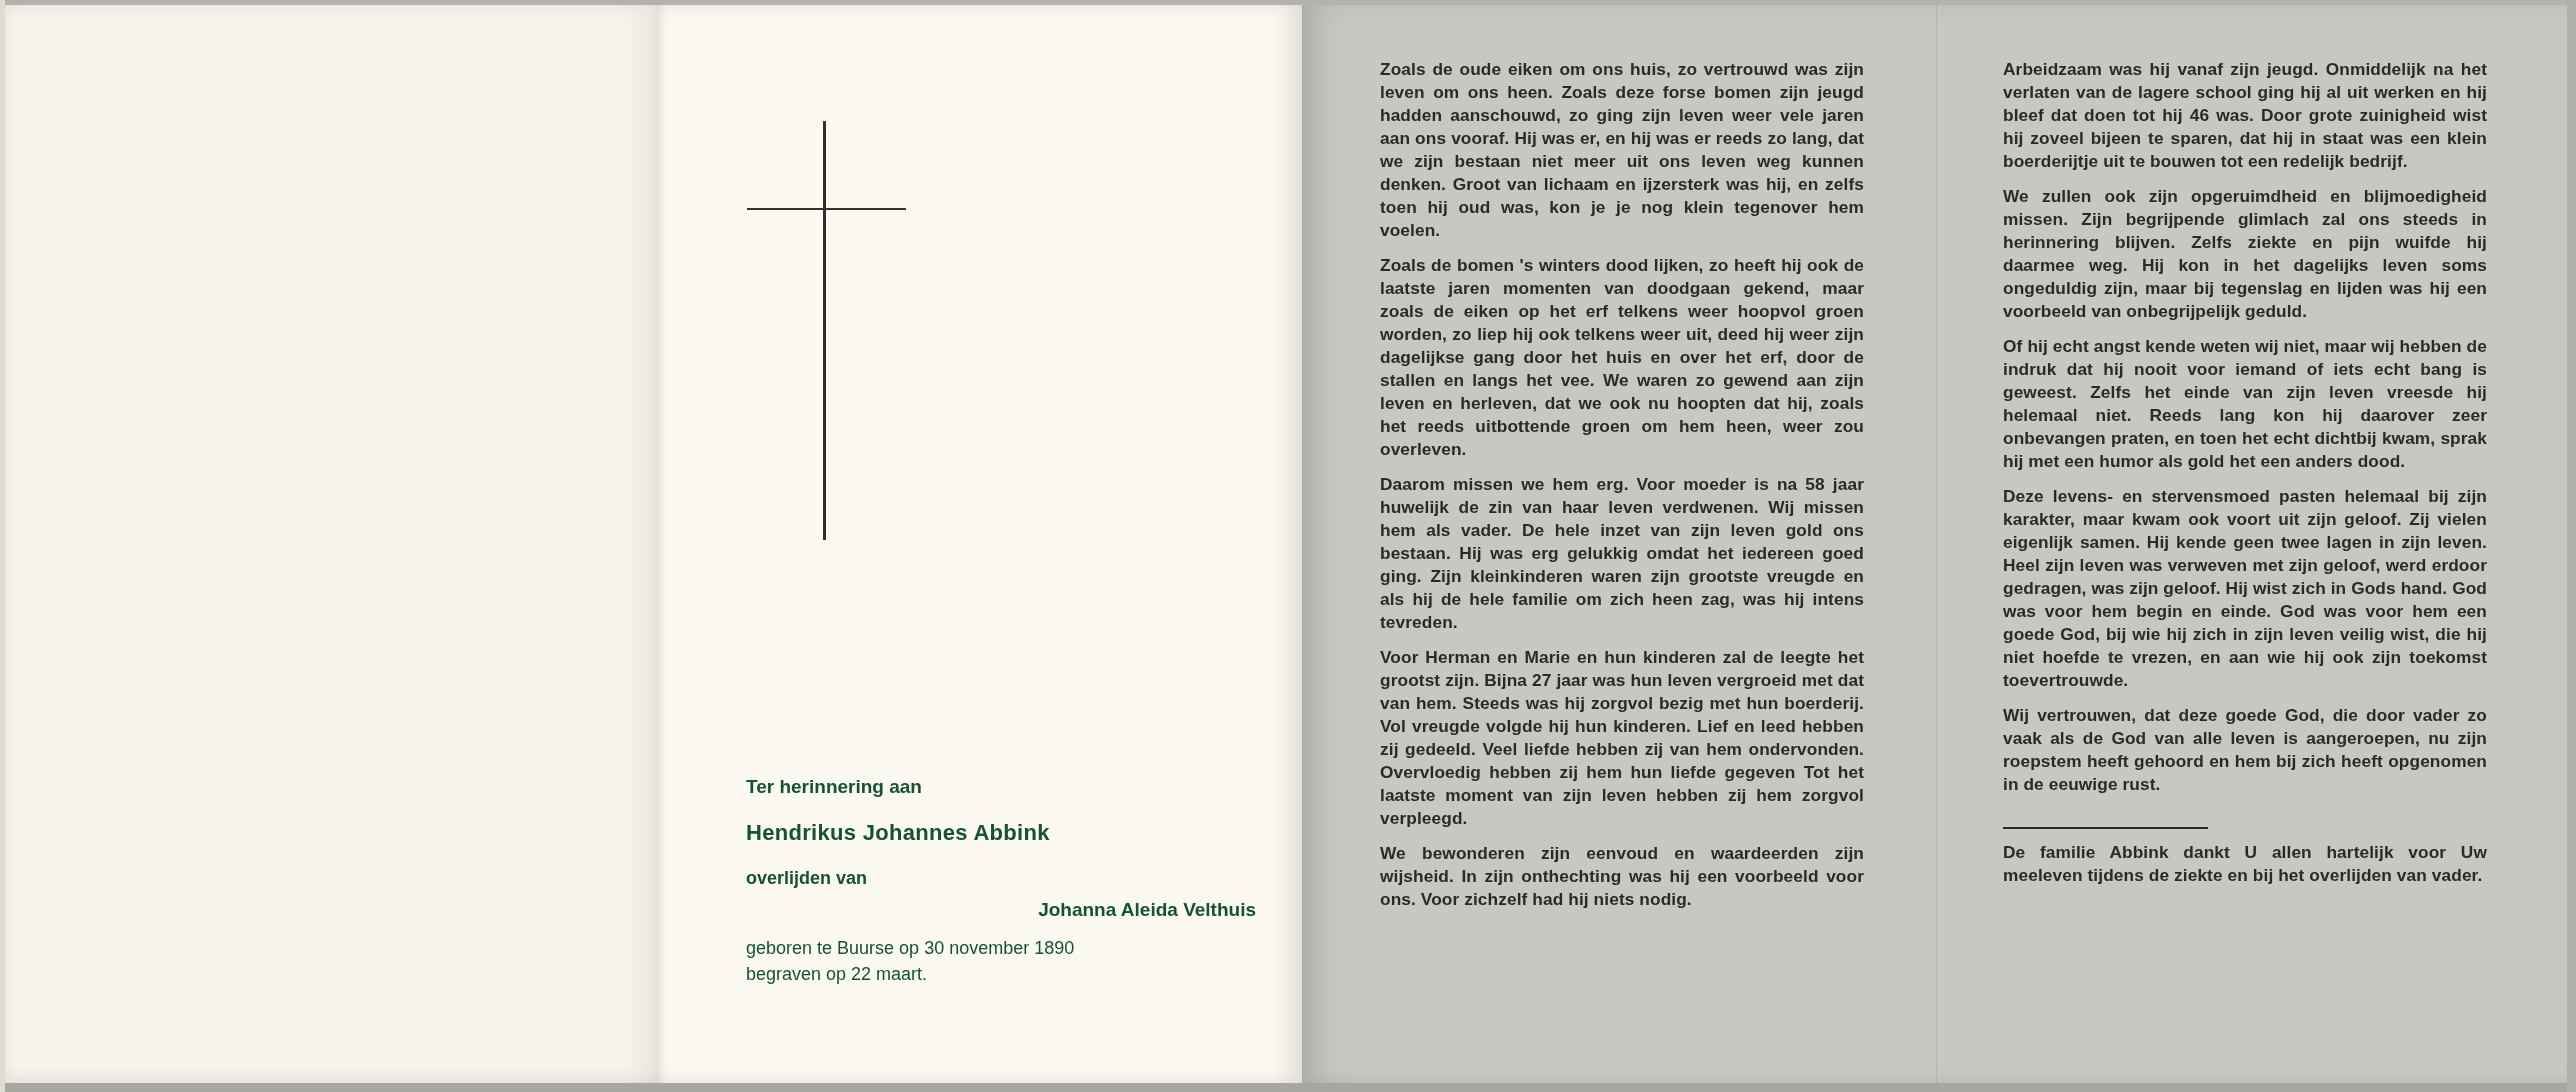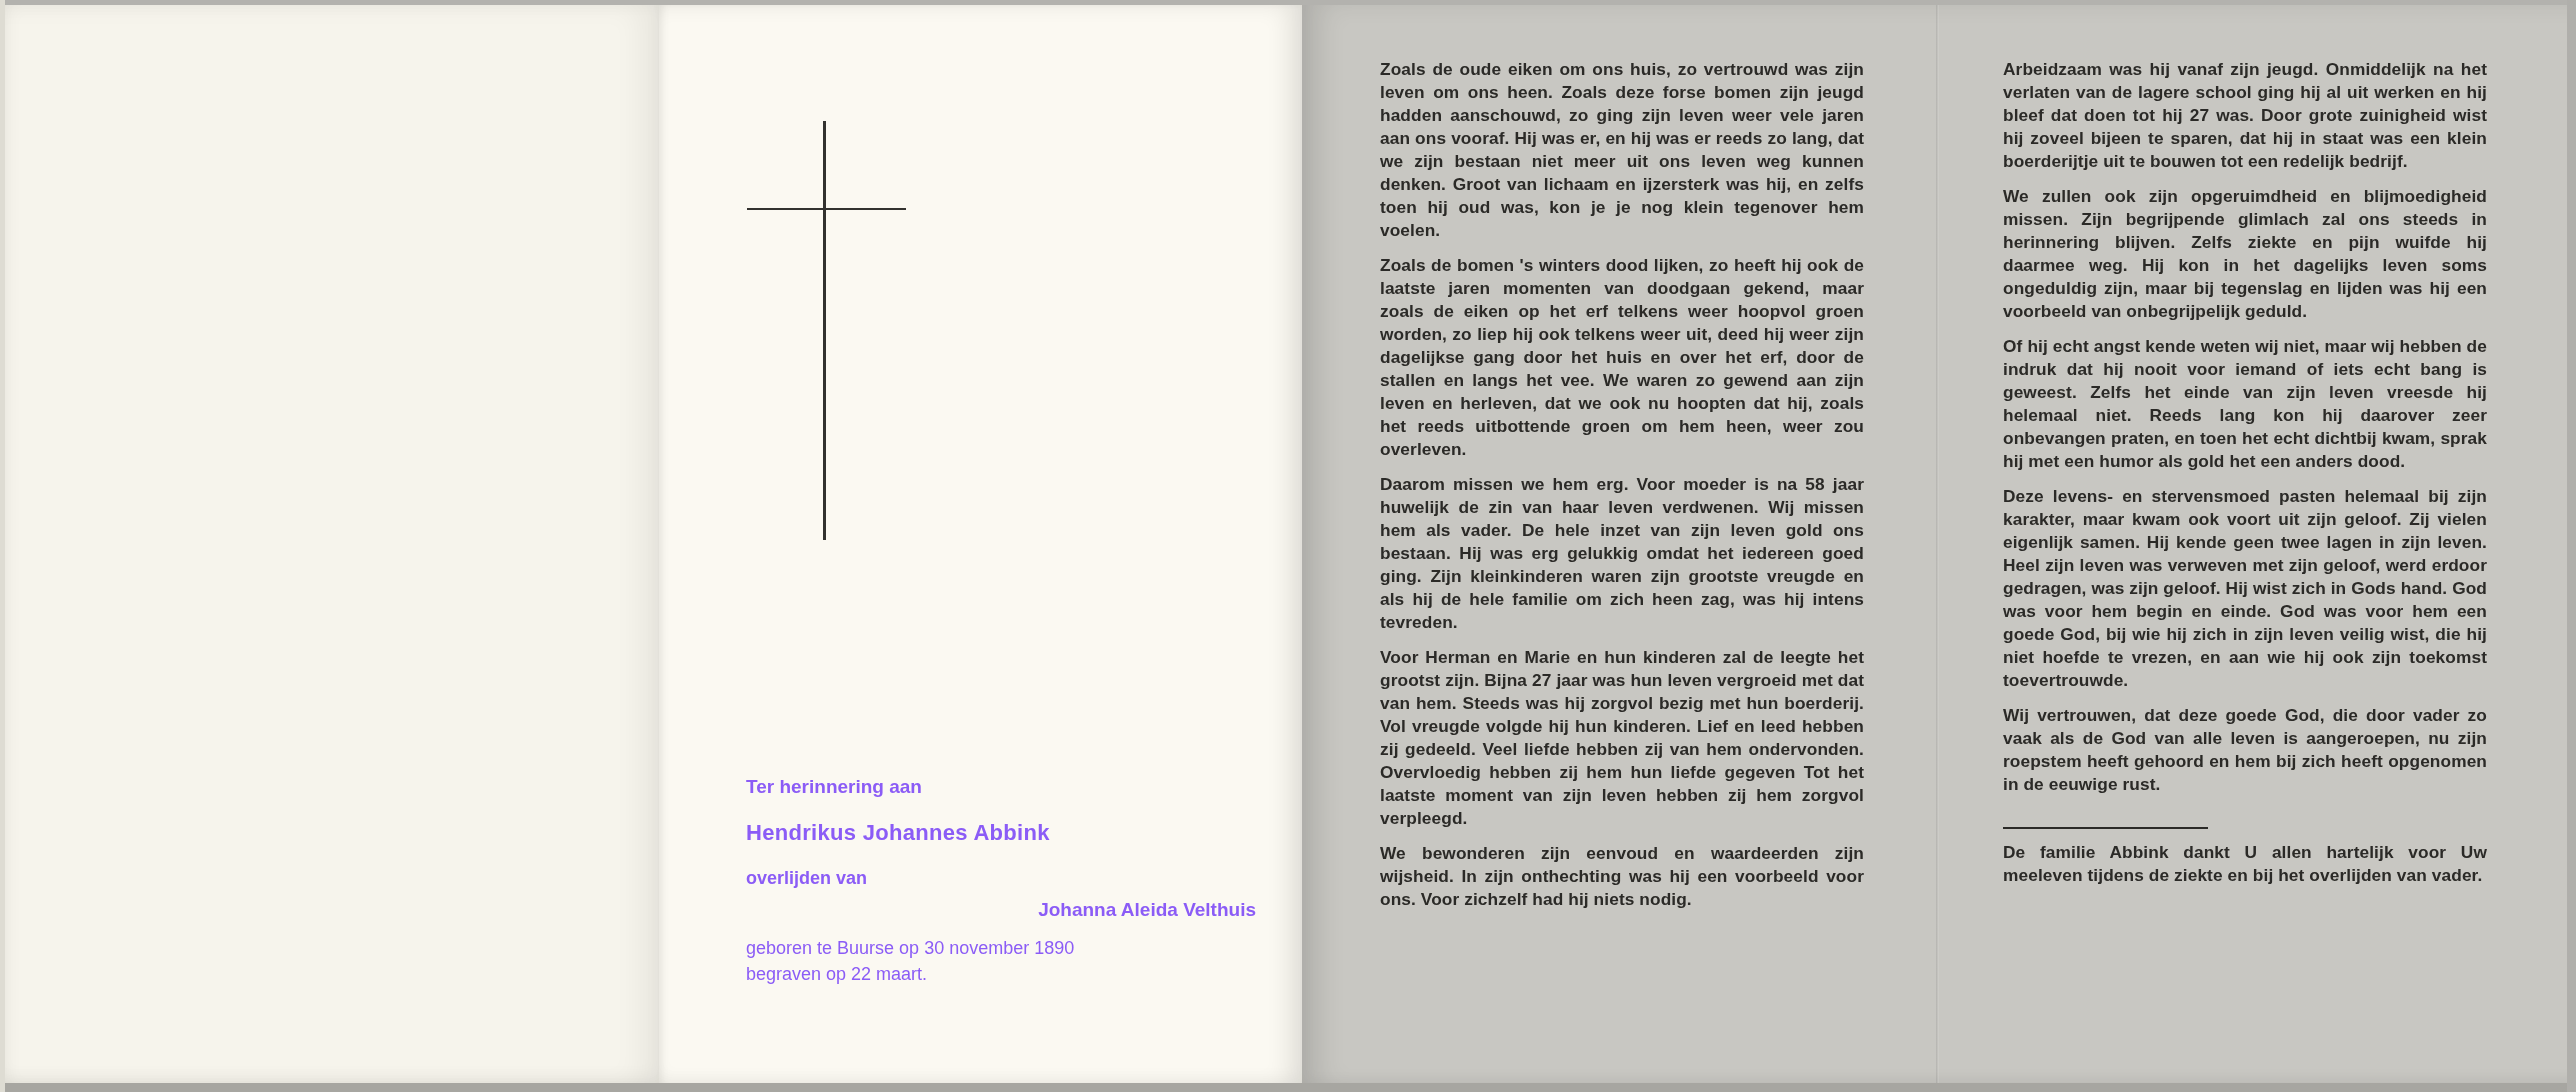--- a/index.html
+++ b/index.html
@@ -17,21 +17,21 @@
     box-shadow:inset -20px 0 27px rgba(0,0,0,0.05), inset 9px 0 16.4px rgba(0,0,0,0.04), inset 0 -11px 16.4px rgba(0,0,0,0.05);
   }
   
   .page-front{
     position:absolute;left:659px;top:3.6px;width:643px;height:1085px;
     background:#fbf9f2;
     box-shadow:inset -14.6px 0 22px rgba(0,0,0,0.09), inset 3.6px 0 7.3px rgba(0,0,0,0.05), inset 0 -11px 16.4px rgba(0,0,0,0.04);
   }
   .cross-v{position:absolute;left:164px;top:117px;width:2.7px;height:419px;background:#33322f;}
   .cross-h{position:absolute;left:88px;top:204px;width:159px;height:2.7px;background:#33322f;}
-  .front-text{position:absolute;left:87px;top:772px;width:510px;color:#8b5cf6;}
+  .front-text{position:absolute;left:87px;top:772px;width:510px;color:#14532d;}
   .dedication{font-size:19px;font-weight:700;}
   .name{font-size:22px;font-weight:700;margin-top:22px;letter-spacing:0.3px;}
   .spouse-label{font-size:18px;font-weight:700;margin-top:22px;}
   .spouse-name{font-size:19px;font-weight:700;margin-top:10px;text-align:right;}
   .dates{font-size:18px;font-weight:400;margin-top:15.5px;line-height:25.5px;}
   
   .inside{
     position:absolute;left:1302px;top:0;width:1274px;height:1092px;
     background:#c8c7c2;
     box-shadow:inset 18px 0 27px rgba(0,0,0,0.11), inset 0 -9px 14.6px rgba(0,0,0,0.05);
@@ -86,21 +86,21 @@
       <p>Zoals de oude eiken om ons huis, zo vertrouwd was zijn leven om ons heen. Zoals deze forse bomen zijn jeugd hadden aanschouwd, zo ging zijn leven weer vele jaren aan ons vooraf. Hij was er, en hij was er reeds zo lang, dat we zijn bestaan niet meer uit ons leven weg kunnen denken. Groot van lichaam en ijzersterk was hij, en zelfs toen hij oud was, kon je je nog klein tegenover hem voelen.</p>
       <p>Zoals de bomen 's winters dood lijken, zo heeft hij ook de laatste jaren momenten van doodgaan gekend, maar zoals de eiken op het erf telkens weer hoopvol groen worden, zo liep hij ook telkens weer uit, deed hij weer zijn dagelijkse gang door het huis en over het erf, door de stallen en langs het vee. We waren zo gewend aan zijn leven en herleven, dat we ook nu hoopten dat hij, zoals het reeds uitbottende groen om hem heen, weer zou overleven.</p>
       <p>Daarom missen we hem erg. Voor moeder is na 58 jaar huwelijk de zin van haar leven verdwenen. Wij missen hem als vader. De hele inzet van zijn leven gold ons bestaan. Hij was erg gelukkig omdat het iedereen goed ging. Zijn kleinkinderen waren zijn grootste vreugde en als hij de hele familie om zich heen zag, was hij intens tevreden.</p>
       <p>Voor Herman en Marie en hun kinderen zal de leegte het grootst zijn. Bijna 27 jaar was hun leven vergroeid met dat van hem. Steeds was hij zorgvol bezig met hun boerderij. Vol vreugde volgde hij hun kinderen. Lief en leed hebben zij gedeeld. Veel liefde hebben zij van hem ondervonden. Overvloedig hebben zij hem hun liefde gegeven Tot het laatste moment van zijn leven hebben zij hem zorgvol verpleegd.</p>
       <p>We bewonderen zijn eenvoud en waardeerden zijn wijsheid. In zijn onthechting was hij een voorbeeld voor ons. Voor zichzelf had hij niets nodig.</p>
     </div>
 
     <div class="fold"></div>
 
     <div class="col col2">
-      <p>Arbeidzaam was hij vanaf zijn jeugd. Onmiddelijk na het verlaten van de lagere school ging hij al uit werken en hij bleef dat doen tot hij 27 was. Door grote zuinigheid wist hij zoveel bijeen te sparen, dat hij in staat was een klein boerderijtje uit te bouwen tot een redelijk bedrijf.</p>
+      <p>Arbeidzaam was hij vanaf zijn jeugd. Onmiddelijk na het verlaten van de lagere school ging hij al uit werken en hij bleef dat doen tot hij 46 was. Door grote zuinigheid wist hij zoveel bijeen te sparen, dat hij in staat was een klein boerderijtje uit te bouwen tot een redelijk bedrijf.</p>
       <p>We zullen ook zijn opgeruimdheid en blijmoedigheid missen. Zijn begrijpende glimlach zal ons steeds in herinnering blijven. Zelfs ziekte en pijn wuifde hij daarmee weg. Hij kon in het dagelijks leven soms ongeduldig zijn, maar bij tegenslag en lijden was hij een voorbeeld van onbegrijpelijk geduld.</p>
       <p>Of hij echt angst kende weten wij niet, maar wij hebben de indruk dat hij nooit voor iemand of iets echt bang is geweest. Zelfs het einde van zijn leven vreesde hij helemaal niet. Reeds lang kon hij daarover zeer onbevangen praten, en toen het echt dichtbij kwam, sprak hij met een humor als gold het een anders dood.</p>
       <p>Deze levens- en stervensmoed pasten helemaal bij zijn karakter, maar kwam ook voort uit zijn geloof. Zij vielen eigenlijk samen. Hij kende geen twee lagen in zijn leven. Heel zijn leven was verweven met zijn geloof, werd erdoor gedragen, was zijn geloof. Hij wist zich in Gods hand. God was voor hem begin en einde. God was voor hem een goede God, bij wie hij zich in zijn leven veilig wist, die hij niet hoefde te vrezen, en aan wie hij ook zijn toekomst toevertrouwde.</p>
       <p>Wij vertrouwen, dat deze goede God, die door vader zo vaak als de God van alle leven is aangeroepen, nu zijn roepstem heeft gehoord en hem bij zich heeft opgenomen in de eeuwige rust.</p>
       <div class="ack">
         <div class="rule"></div>
         <p>De familie Abbink dankt U allen hartelijk voor Uw meeleven tijdens de ziekte en bij het overlijden van vader.</p>
       </div>
     </div>
   </div>

